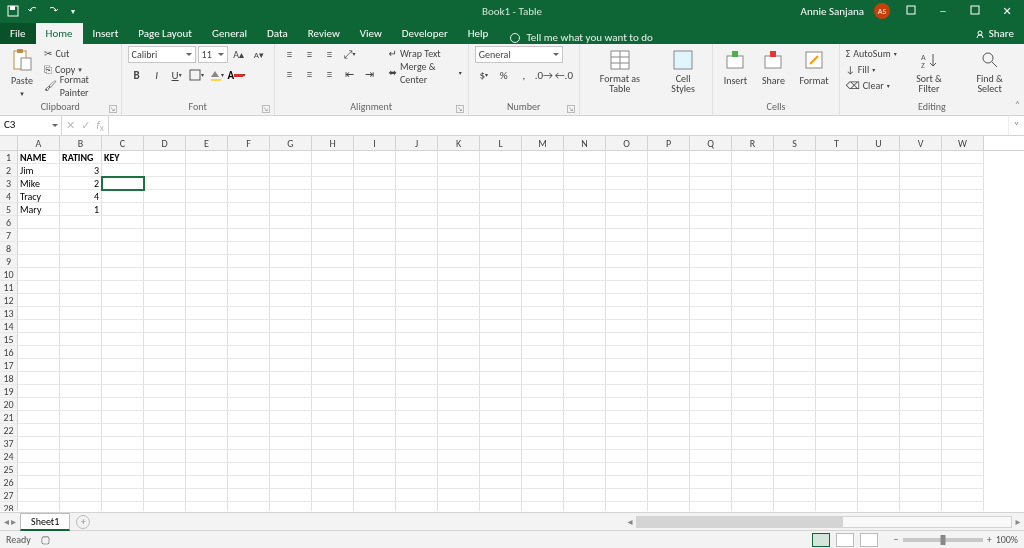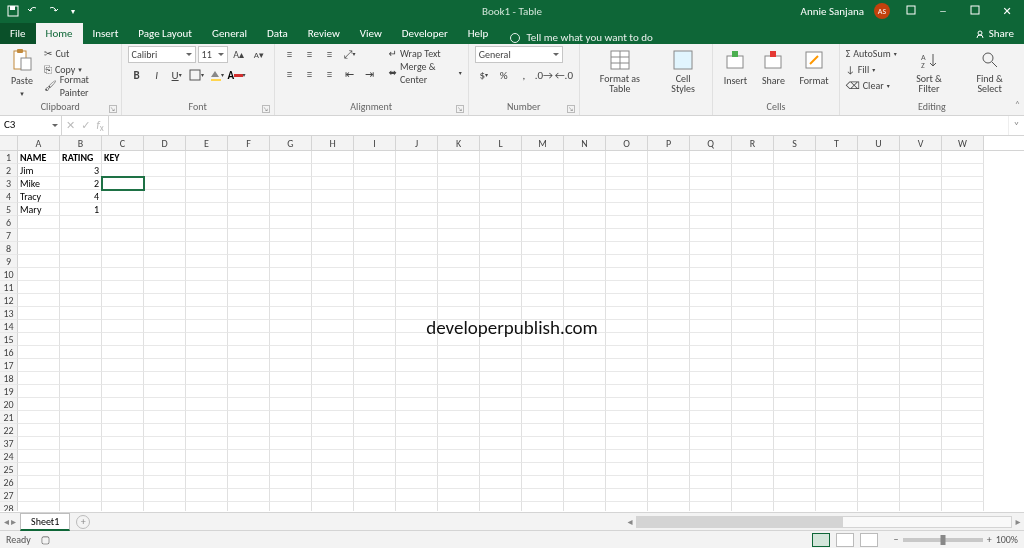--- a/index.html
+++ b/index.html
@@ -1133,21 +1133,20 @@
         <div class="cell" style="width: 42px;"></div>
         <div class="cell" style="width: 42px;"></div>
         <div class="cell" style="width: 42px;"></div>
         <div class="cell" style="width: 42px;"></div>
         <div class="cell" style="width: 42px;"></div>
         <div class="cell" style="width: 42px;"></div>
         <div class="cell" style="width: 42px;"></div>
         <div class="cell" style="width: 42px;"></div>
       </div>
     </div>
-  <div class="watermark">developerpublish.com</div>
 </div>
 
 <div class="sheetbar">
   <div class="sheetnav">
     <span>◂</span>
     <span>▸</span>
   </div>
   <div class="sheettab">Sheet1</div>
   <div class="addsheet">+</div>
   <div class="hscroll">

